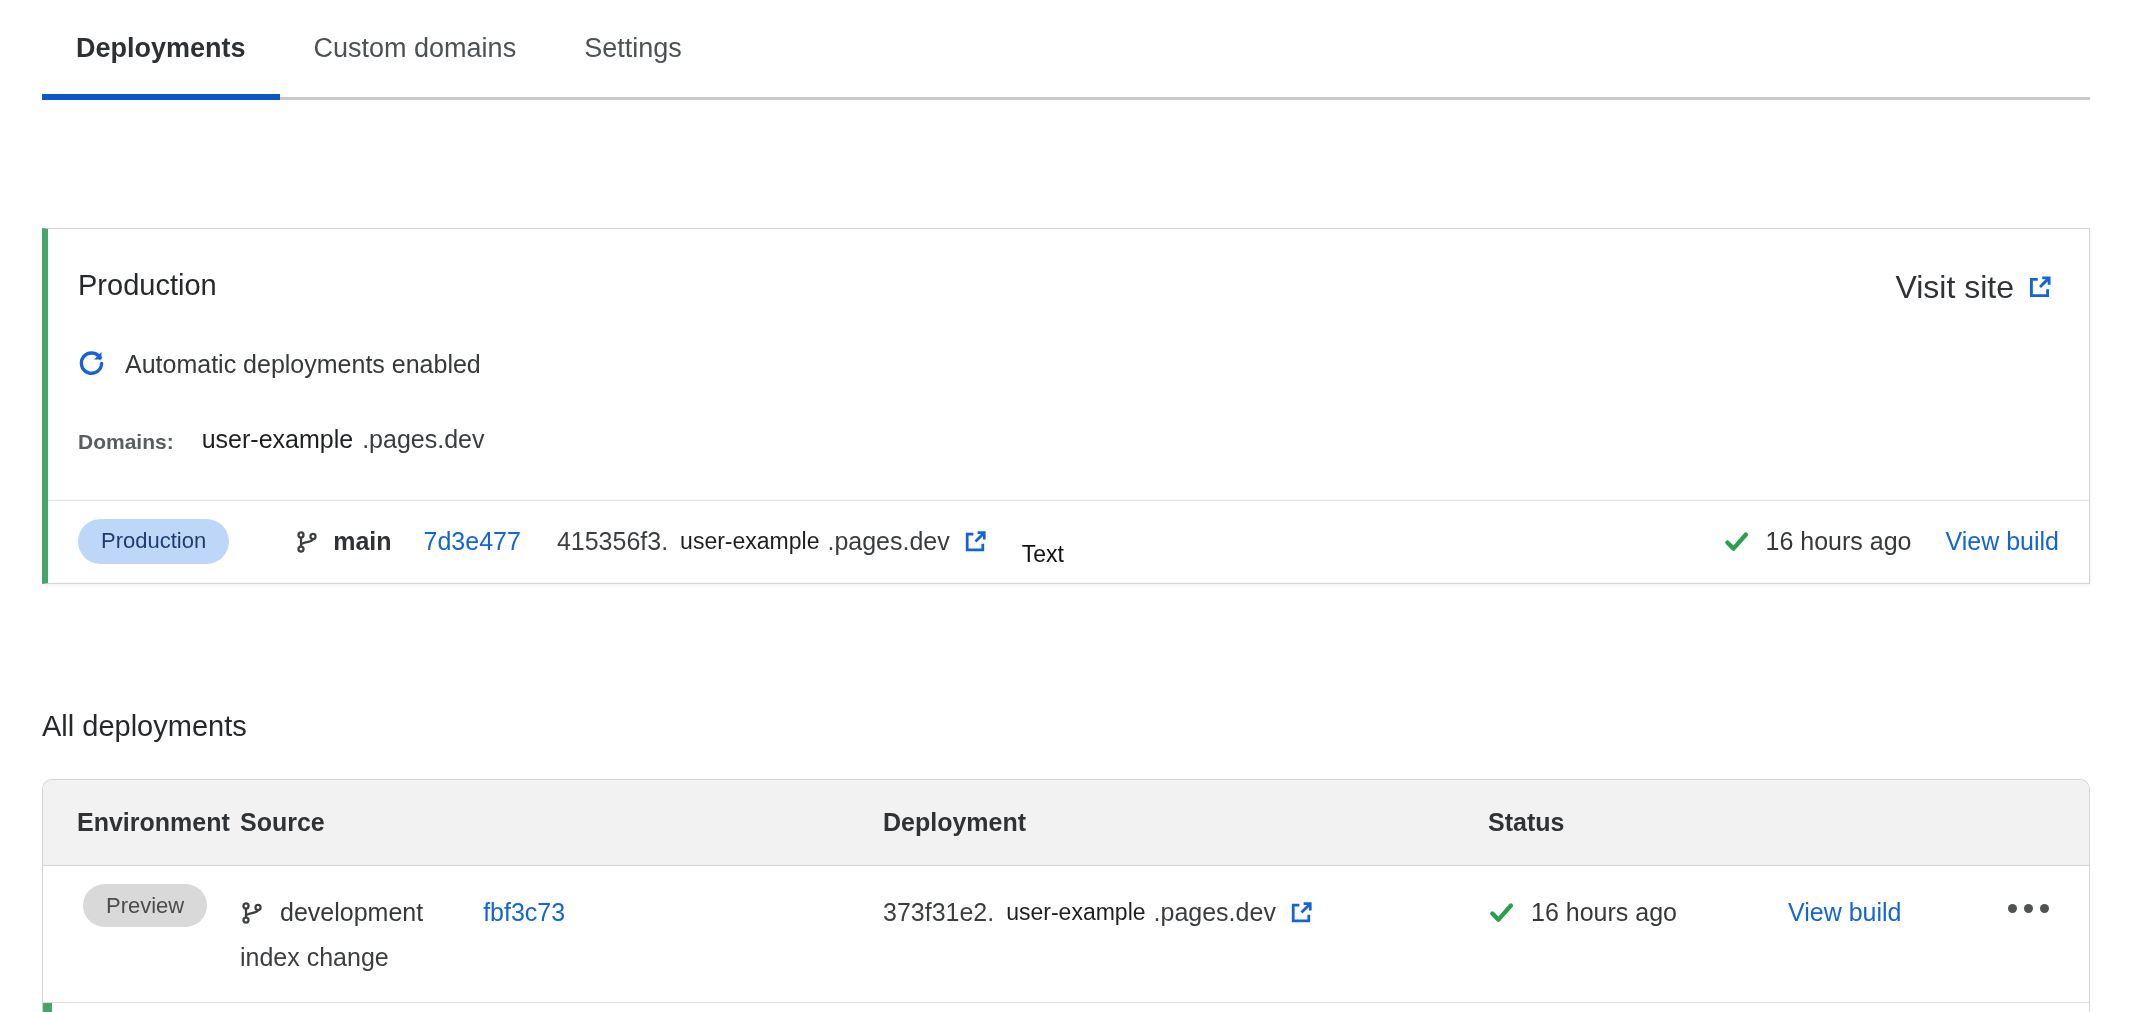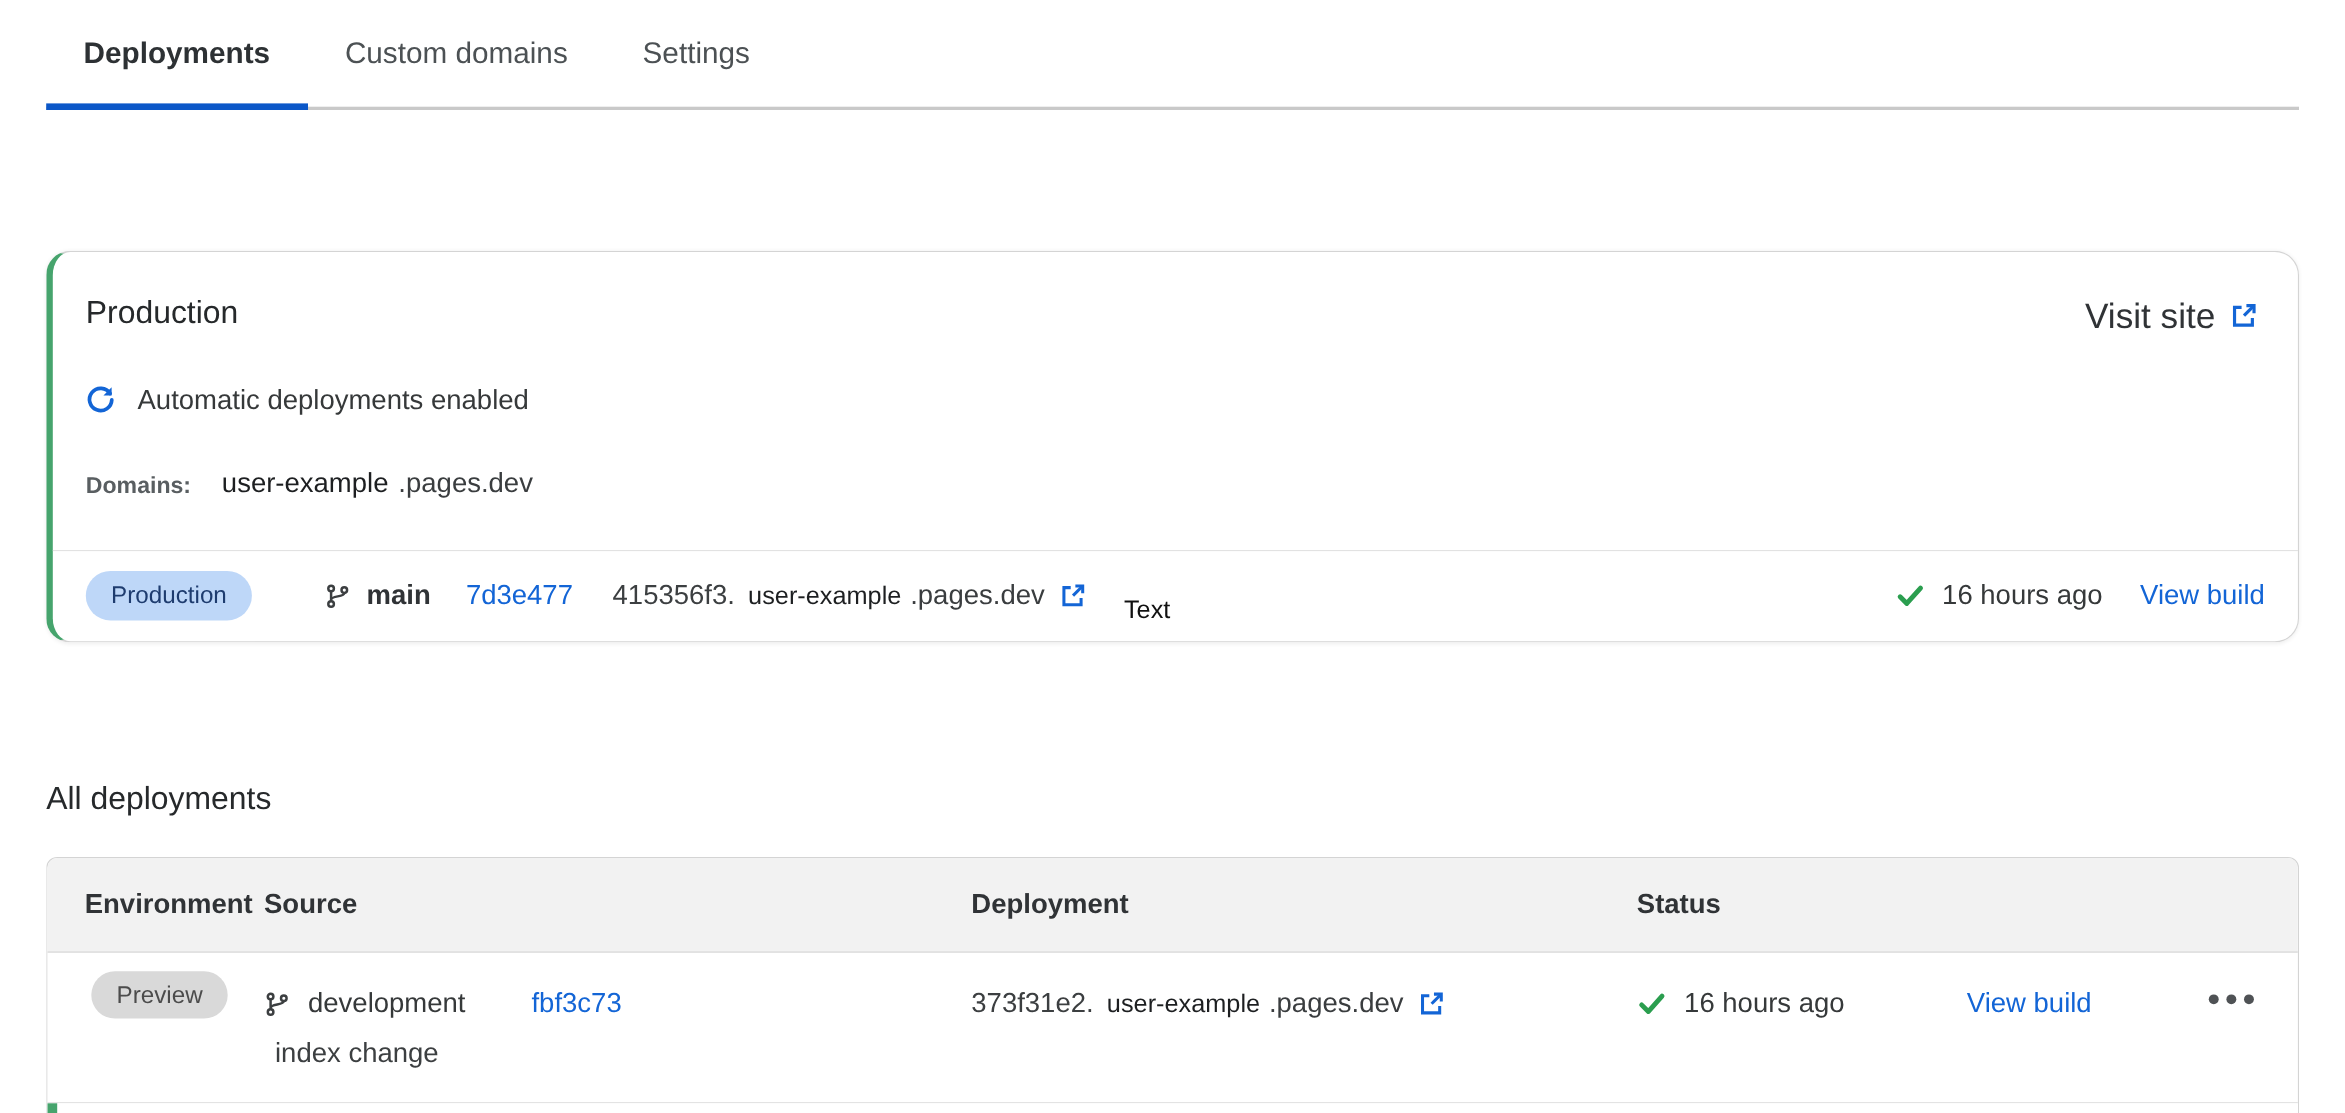--- a/index.html
+++ b/index.html
@@ -11,21 +11,21 @@
     border-bottom:3px solid #c9c9c9; position:relative; }
   .tab { padding:0 34px; height:97px; display:flex; align-items:center;
     font-size:27px; color:#4c5154; cursor:pointer; position:relative; }
   .tab.active { color:#2d3134; font-weight:700; }
   .tab.active::after { content:""; position:absolute; left:0; right:0; bottom:-3px;
     height:6px; background:var(--accent,#0b57c8); }
 
   
   .card { margin:128px 42px 0; height:356px; background:#fff;
     border:1px solid #d4d4d4; border-left:6px solid var(--green,#46a46d);
-    border-radius:22px; box-shadow:0 1px 4px rgba(0,0,0,.07); }
+    border-radius:0; box-shadow:0 1px 4px rgba(0,0,0,.07); }
   .card-top { padding:40px 36px 0 30px; }
   .card-head { display:flex; justify-content:space-between; align-items:flex-start; }
   .card-title { font-size:29px; font-weight:500; color:#26292b; }
   .visit-site { display:flex; align-items:center; gap:12px; font-size:32px;
     color:#303336; text-decoration:none; cursor:pointer; }
   .icon { display:inline-flex; flex:none; }
   .icon svg { display:block; }
   .blue { color:var(--link,#1365d6); }
   .auto-row { margin-top:44px; display:flex; align-items:flex-start; gap:20px; font-size:25px; }
   .domains-row { margin-top:46px; display:flex; align-items:flex-end; }
@@ -63,21 +63,21 @@
     border-bottom:1px solid #d4d4d4; font-size:25px; font-weight:700; color:#303336; }
   .col-env { width:197px; padding-left:34px; flex:none; }
   .col-source { width:643px; flex:none; }
   .col-deploy { width:605px; flex:none; }
   .col-status { width:300px; flex:none; }
   .trow { display:flex; align-items:flex-start; padding:24px 0 30px;
     border-bottom:1px solid #dcdcdc; font-size:25px; }
   .trow .col-env .pill { margin-left:6px; }
   .source-cell .line1 { display:flex; align-items:center; gap:16px; margin-top:8px; }
   .source-cell .commit-link { margin-left:44px; }
-  .commit-msg { margin-top:16px; margin-left:10px; color:#3c3f41; }
+  .commit-msg { margin-top:16px; margin-left:0; color:#3c3f41; }
   .trow .col-deploy .url { margin-top:8px; }
   .trow .col-status { display:flex; align-items:center; gap:16px; margin-top:8px; }
   .cell-action { flex:none; width:195px; margin-top:8px; }
   .cell-menu { margin-left:auto; padding-right:40px; margin-top:14px;
     display:flex; gap:7px; cursor:pointer; }
   .dot { width:9px; height:9px; border-radius:50%; background:#4f5255; }
   .next-row-sliver { height:9px; background:#fff; display:flex; }
   .next-row-sliver .green-bar { width:9px; height:9px; background:var(--green,#46a46d); }
 </style>
 </head>

